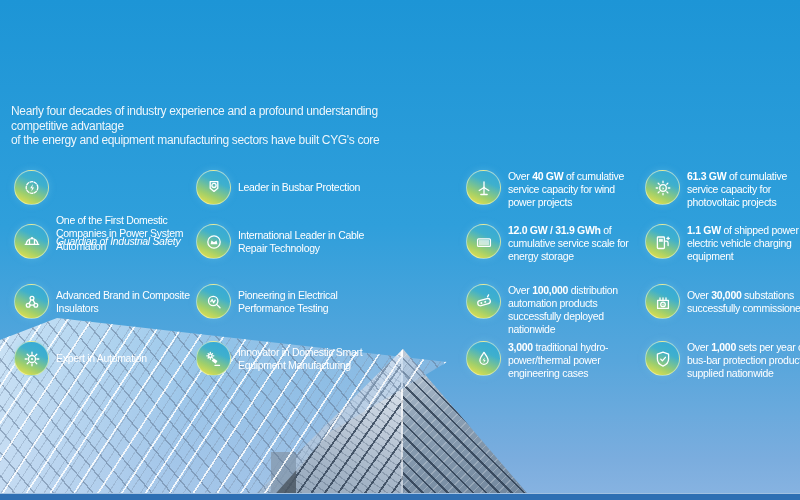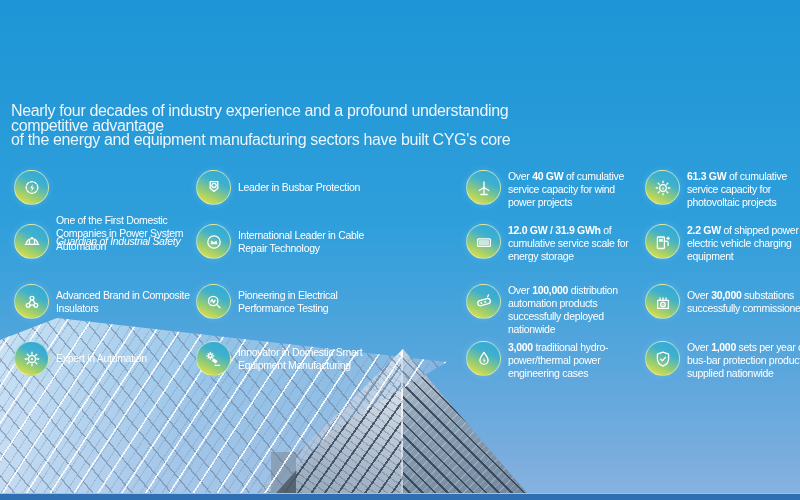--- a/index.html
+++ b/index.html
@@ -43,21 +43,21 @@
       linear-gradient(115deg, rgba(226,238,250,.85) 0%, rgba(188,214,240,.62) 45%, rgba(160,192,226,.5) 100%);
   }
   #footer-band{
     position:absolute;left:0;right:0;bottom:0;height:6px;
     background:var(--footer-band,#2e6fb3);
     border-top:1px solid rgba(240,248,255,.6);
   }
   
   #intro{
     position:absolute;left:11px;top:104px;
-    color:#ecf7fd;font-size:16px;line-height:14.5px;letter-spacing:-.35px;
+    color:#ecf7fd;font-size:12px;line-height:14.5px;letter-spacing:-.35px;
     text-shadow:0 0 1px rgba(30,120,180,.25);white-space:nowrap;
   }
   
   .item{position:absolute;display:flex;align-items:flex-start;gap:7px;}
   .icon-circle{
     flex:none;width:35px;height:35px;border-radius:50%;
     display:flex;align-items:center;justify-content:center;
     background:linear-gradient(205deg,var(--icon-gradient-blue,#35a9d8) 8%,#3fb0cd 35%,#9fcf6b 70%,var(--icon-gradient-yellow,#e8e04b) 94%);
     border:1px solid rgba(252,252,214,.55);
     box-shadow:0 0 7px rgba(130,205,235,.35);
@@ -275,21 +275,21 @@
           <svg width="20" height="20" viewBox="0 0 20 20">
             <g fill="none" stroke="#fff" stroke-width="1.3" stroke-linecap="round" stroke-linejoin="round">
               <rect x="4.4" y="5" width="7" height="11.5" rx="0.8"></rect>
               <rect x="6" y="6.8" width="3.8" height="3" fill="#fff" stroke="none" opacity=".9"></rect>
               <path d="M11.4 9.2h2a1.7 1.7 0 0 1 1.7 1.7v2.6"></path>
               <path d="M15.1 5.2v2.4 M13.9 6.4h2.4"></path>
             </g>
           </svg>
         </span>
         <span class="txt" style="width: 133px;">
-          <span><b>2.2 GW</b><span> of shipped power for electric vehicle charging equipment</span></span>
+          <span><b>1.1 GW</b><span> of shipped power for electric vehicle charging equipment</span></span>
         </span>
       </div>
       <div class="item" style="left: 645px; top: 284px; width: 175px;">
         <span class="icon-circle">
           <svg width="20" height="20" viewBox="0 0 20 20">
             <g fill="none" stroke="#fff" stroke-width="1.3" stroke-linecap="round" stroke-linejoin="round">
               <rect x="4.6" y="8.4" width="10.8" height="8"></rect>
               <path d="M7 8.4V5.8 M10 8.4V5.8 M13 8.4V5.8"></path>
               <circle cx="10" cy="12.4" r="2.3"></circle>
               <path d="M10.4 10.9l-1.3 1.9h1l-.5 1.7 1.5-2h-1z" fill="#fff" stroke="none"></path>

